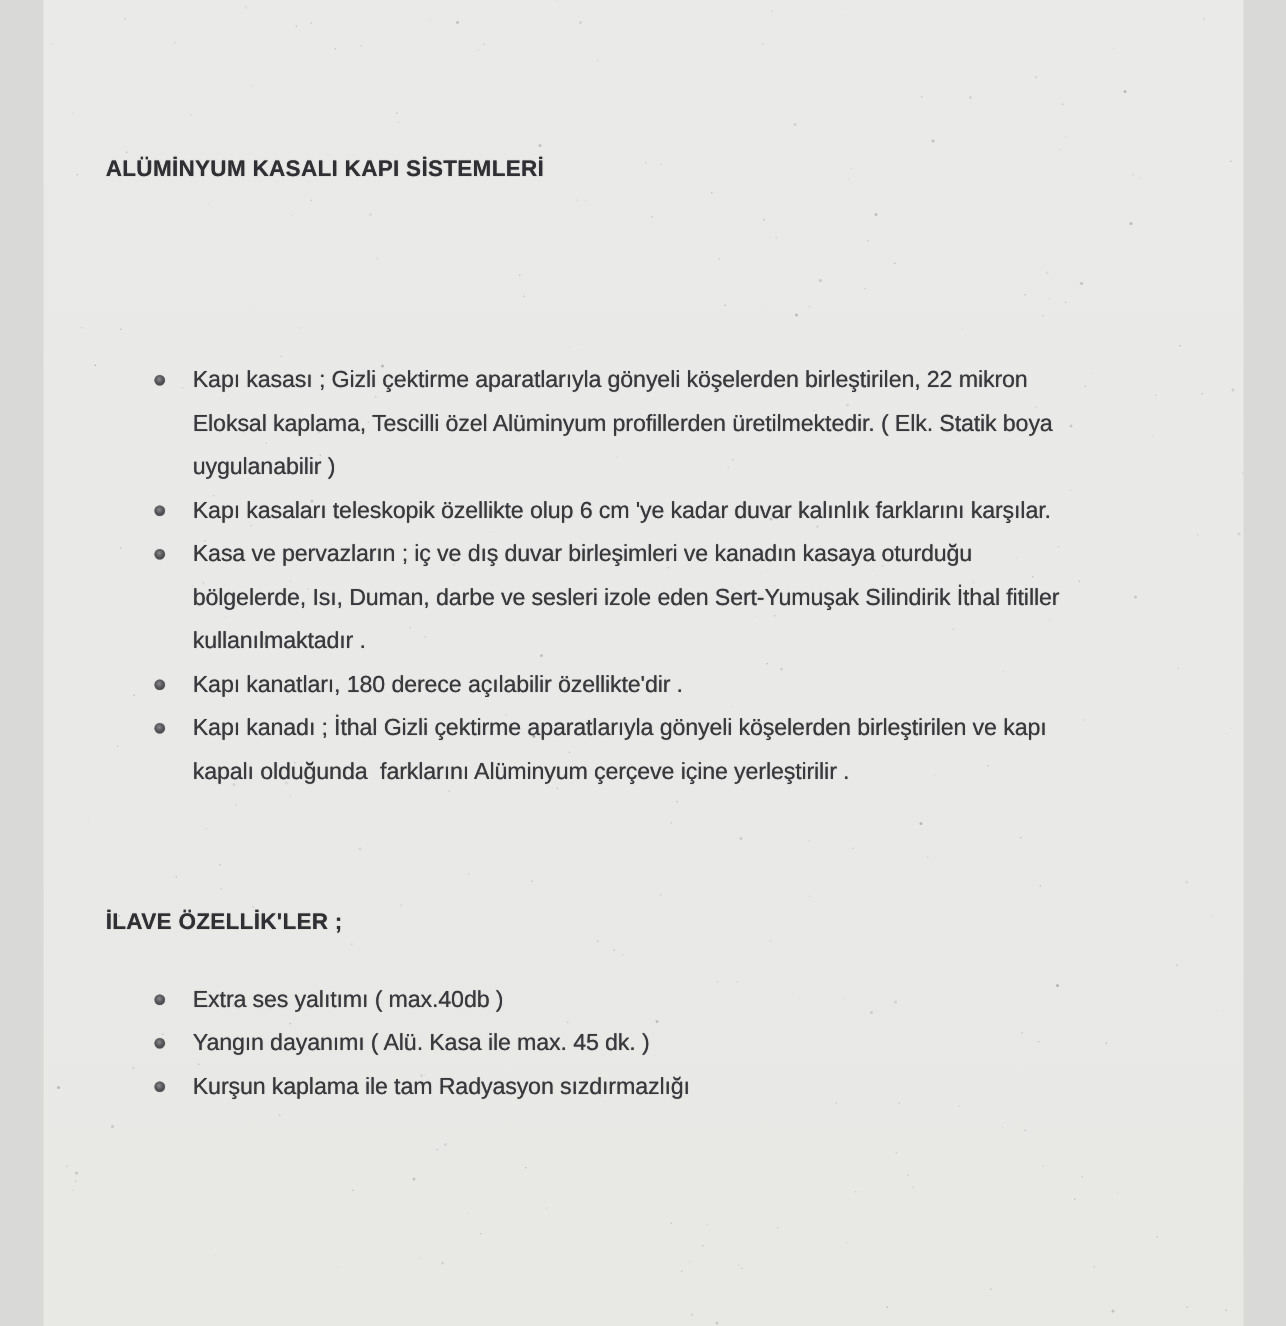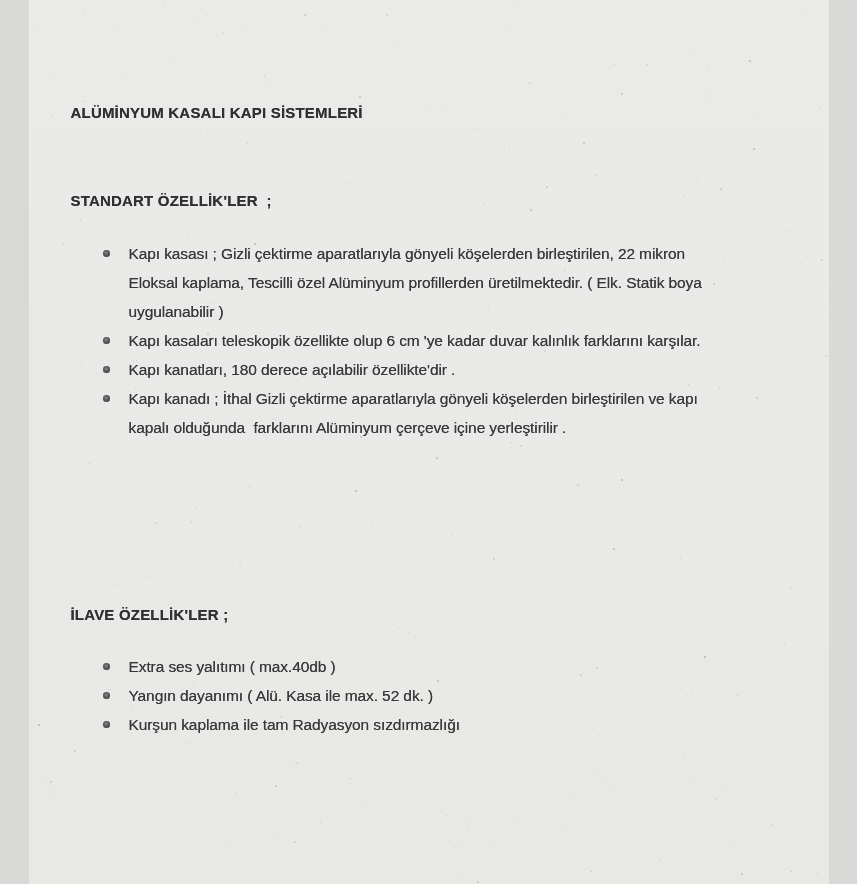--- a/index.html
+++ b/index.html
@@ -385,54 +385,59 @@
       <span class="speck" style="width: 2px; height: 2px; left: 21px; top: 781.2px; background: rgba(80, 80, 82, 0.23);"></span>
       <span class="speck" style="width: 2px; height: 2px; left: 178.5px; top: 333.3px; background: rgba(80, 80, 82, 0.24);"></span>
       <span class="speck" style="width: 1px; height: 1px; left: 690.3px; top: 387px; background: rgba(80, 80, 82, 0.29);"></span>
       <span class="speck" style="width: 1px; height: 1px; left: 773.7px; top: 12.2px; background: rgba(80, 80, 82, 0.25);"></span>
       <span class="speck" style="width: 1px; height: 1px; left: 176.6px; top: 392.4px; background: rgba(80, 80, 82, 0.18);"></span>
       <span class="speck" style="width: 1px; height: 1px; left: 681.2px; top: 200.6px; background: rgba(80, 80, 82, 0.23);"></span>
     </div>
 
   <div class="content-block doc-title">ALÜMİNYUM KASALI KAPI SİSTEMLERİ</div>
 
-  <div class="content-block section-heading heading-standart">STANDART ÖZELLİK'LER  ;</div>
 
   <ul class="content-block bullet-list list-standart">
     <li class="bullet-item">
       <span class="bullet-dot"></span>
       <span class="bullet-text">Kapı kasası ; Gizli çektirme aparatlarıyla gönyeli köşelerden birleştirilen, 22 mikron
 Eloksal kaplama, Tescilli özel Alüminyum profillerden üretilmektedir. ( Elk. Statik boya
 uygulanabilir )</span>
     </li>
     <li class="bullet-item">
       <span class="bullet-dot"></span>
       <span class="bullet-text">Kapı kasaları teleskopik özellikte olup 6 cm 'ye kadar duvar kalınlık farklarını karşılar.</span>
     </li>
     <li class="bullet-item">
       <span class="bullet-dot"></span>
+      <span class="bullet-text">Kasa ve pervazların ; iç ve dış duvar birleşimleri ve kanadın kasaya oturduğu
+bölgelerde, Isı, Duman, darbe ve sesleri izole eden Sert-Yumuşak Silindirik İthal fitiller
+kullanılmaktadır .</span>
+    </li>
+    <li class="bullet-item">
+      <span class="bullet-dot"></span>
       <span class="bullet-text">Kapı kanatları, 180 derece açılabilir özellikte'dir .</span>
     </li>
     <li class="bullet-item">
       <span class="bullet-dot"></span>
       <span class="bullet-text">Kapı kanadı ; İthal Gizli çektirme aparatlarıyla gönyeli köşelerden birleştirilen ve kapı
 kapalı olduğunda  farklarını Alüminyum çerçeve içine yerleştirilir .</span>
     </li>
   </ul>
 
   <div class="content-block section-heading heading-ilave">İLAVE ÖZELLİK'LER ;</div>
 
   <ul class="content-block bullet-list list-ilave">
     <li class="bullet-item">
       <span class="bullet-dot"></span>
       <span class="bullet-text">Extra ses yalıtımı ( max.40db )</span>
     </li>
     <li class="bullet-item">
       <span class="bullet-dot"></span>
-      <span class="bullet-text">Yangın dayanımı ( Alü. Kasa ile max. 52 dk. )</span>
+      <span class="bullet-text">Yangın dayanımı ( Alü. Kasa ile max. 45 dk. )</span>
     </li>
     <li class="bullet-item">
       <span class="bullet-dot"></span>
       <span class="bullet-text">Kurşun kaplama ile tam Radyasyon sızdırmazlığı</span>
     </li>
   </ul>
 
 </div>
 
 </body></html>

